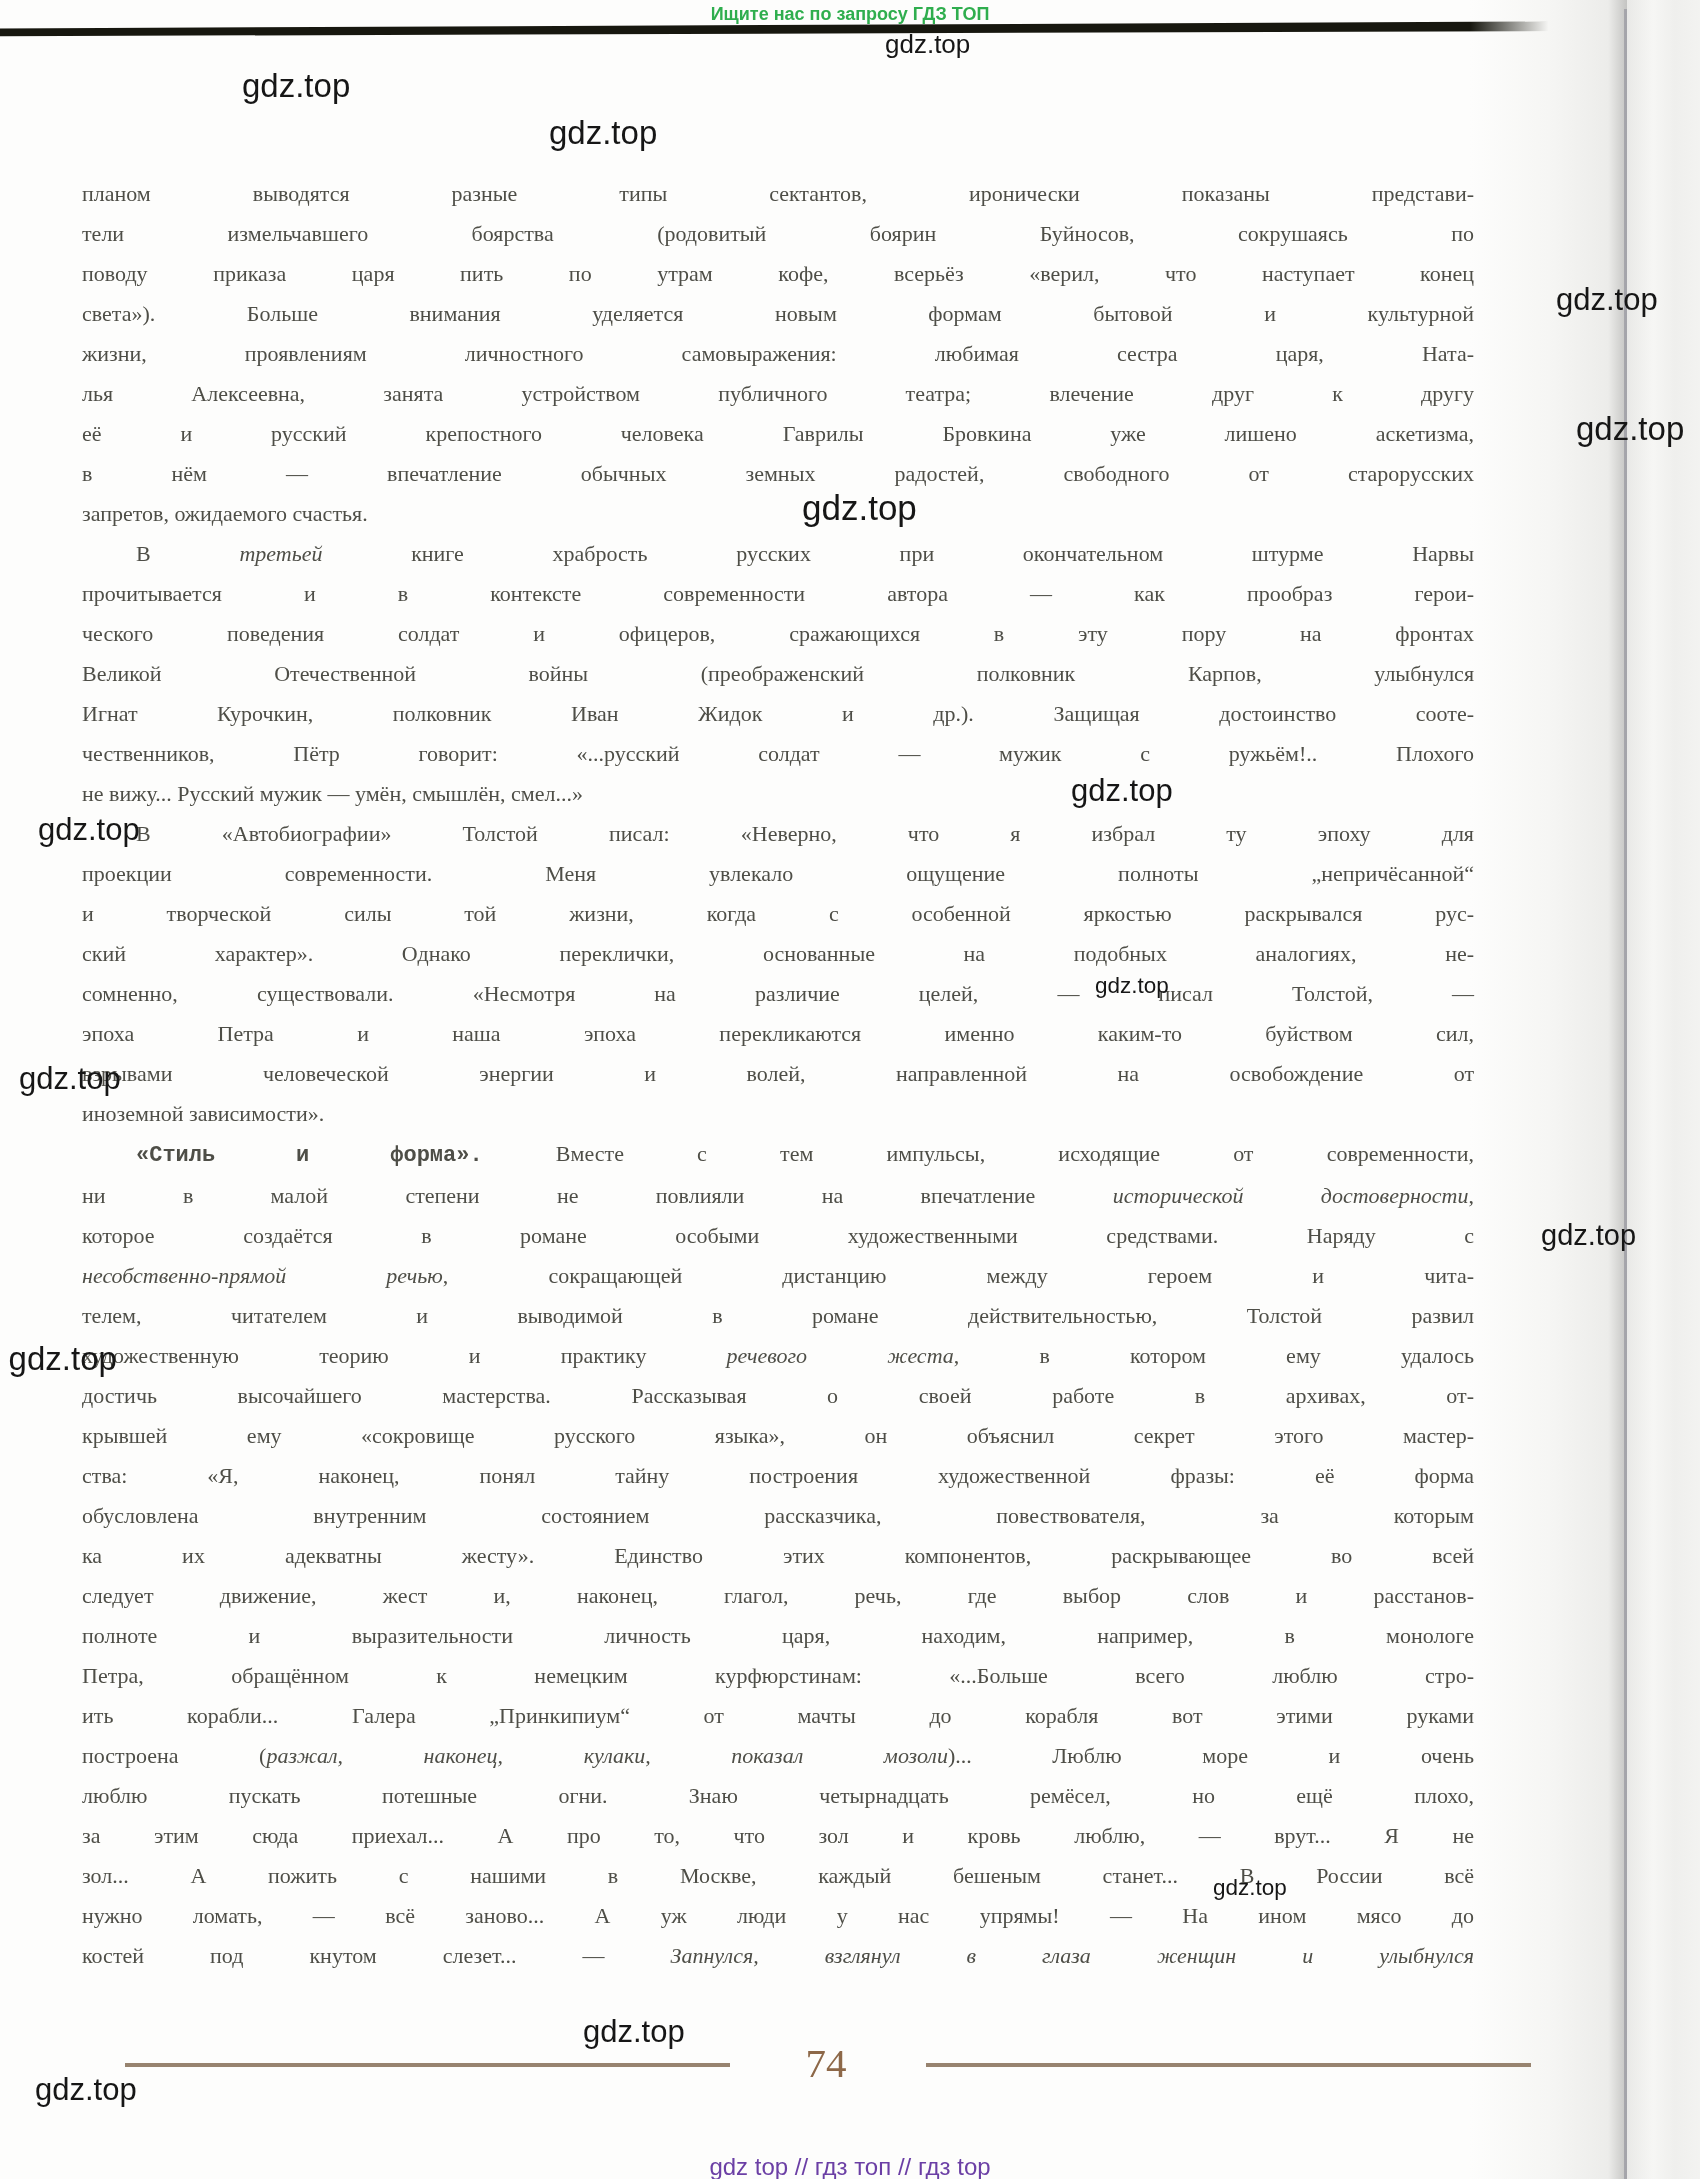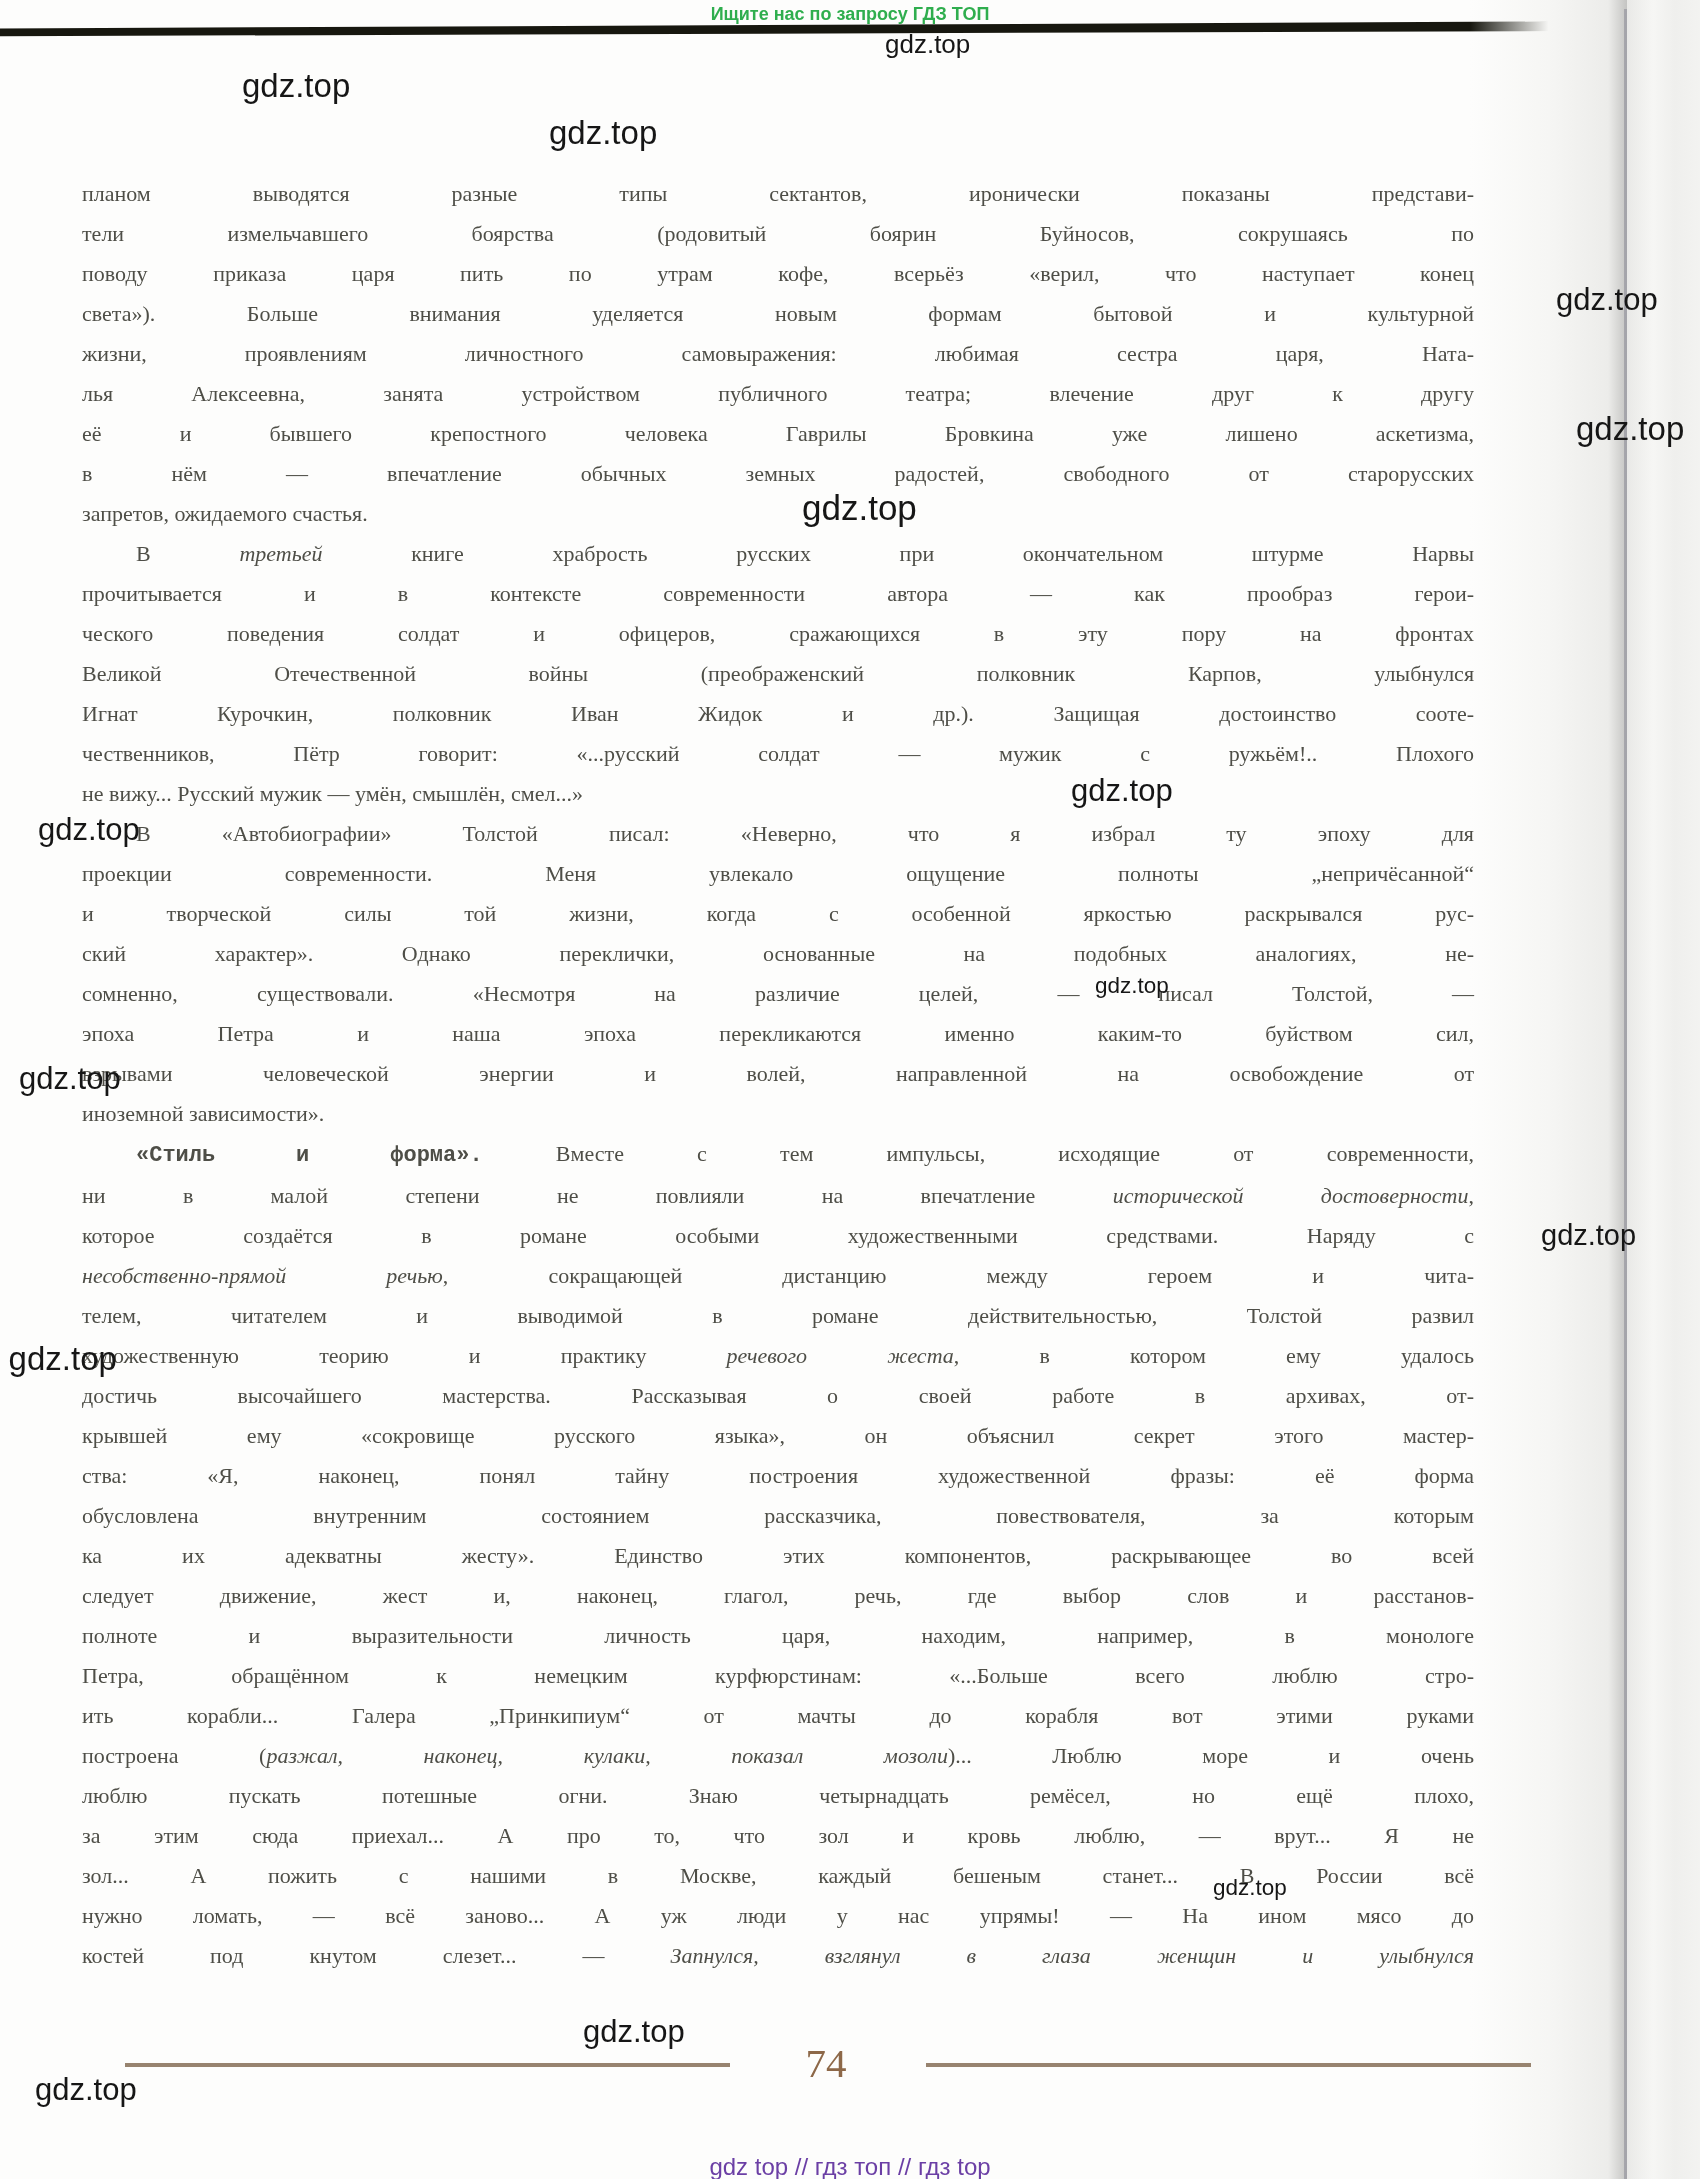--- a/index.html
+++ b/index.html
@@ -70,21 +70,21 @@
   <div id="edge-line"></div>
   <div id="outer-strip"></div>
 
   <div id="text-block" style="color: rgb(78, 78, 71);">
       <div class="line"><span class="">планом выводятся разные типы сектантов, иронически показаны представи-</span></div>
       <div class="line"><span class="">тели измельчавшего боярства (родовитый боярин Буйносов, сокрушаясь по</span></div>
       <div class="line"><span class="">поводу приказа царя пить по утрам кофе, всерьёз «верил, что наступает конец</span></div>
       <div class="line"><span class="">света»). Больше внимания уделяется новым формам бытовой и культурной</span></div>
       <div class="line"><span class="">жизни, проявлениям личностного самовыражения: любимая сестра царя, Ната-</span></div>
       <div class="line"><span class="">лья Алексеевна, занята устройством публичного театра; влечение друг к другу</span></div>
-      <div class="line"><span class="">её и бывшего крепостного человека Гаврилы Бровкина уже лишено аскетизма,</span></div>
+      <div class="line"><span class="">её и русский крепостного человека Гаврилы Бровкина уже лишено аскетизма,</span></div>
       <div class="line"><span class="">в нём — впечатление обычных земных радостей, свободного от старорусских</span></div>
       <div class="line para-end"><span class="">запретов, ожидаемого счастья.</span></div>
       <div class="line indent"><span class="">В </span><span class="seg-i">третьей</span><span class=""> книге храбрость русских при окончательном штурме Нарвы</span></div>
       <div class="line"><span class="">прочитывается и в контексте современности автора — как прообраз герои-</span></div>
       <div class="line"><span class="">ческого поведения солдат и офицеров, сражающихся в эту пору на фронтах</span></div>
       <div class="line"><span class="">Великой Отечественной войны (преображенский полковник Карпов, улыбнулся</span></div>
       <div class="line"><span class="">Игнат Курочкин, полковник Иван Жидок и др.). Защищая достоинство сооте-</span></div>
       <div class="line"><span class="">чественников, Пётр говорит: «...русский солдат — мужик с ружьём!.. Плохого</span></div>
       <div class="line para-end"><span class="">не вижу... Русский мужик — умён, смышлён, смел...»</span></div>
       <div class="line indent"><span class="">В «Автобиографии» Толстой писал: «Неверно, что я избрал ту эпоху для</span></div>

